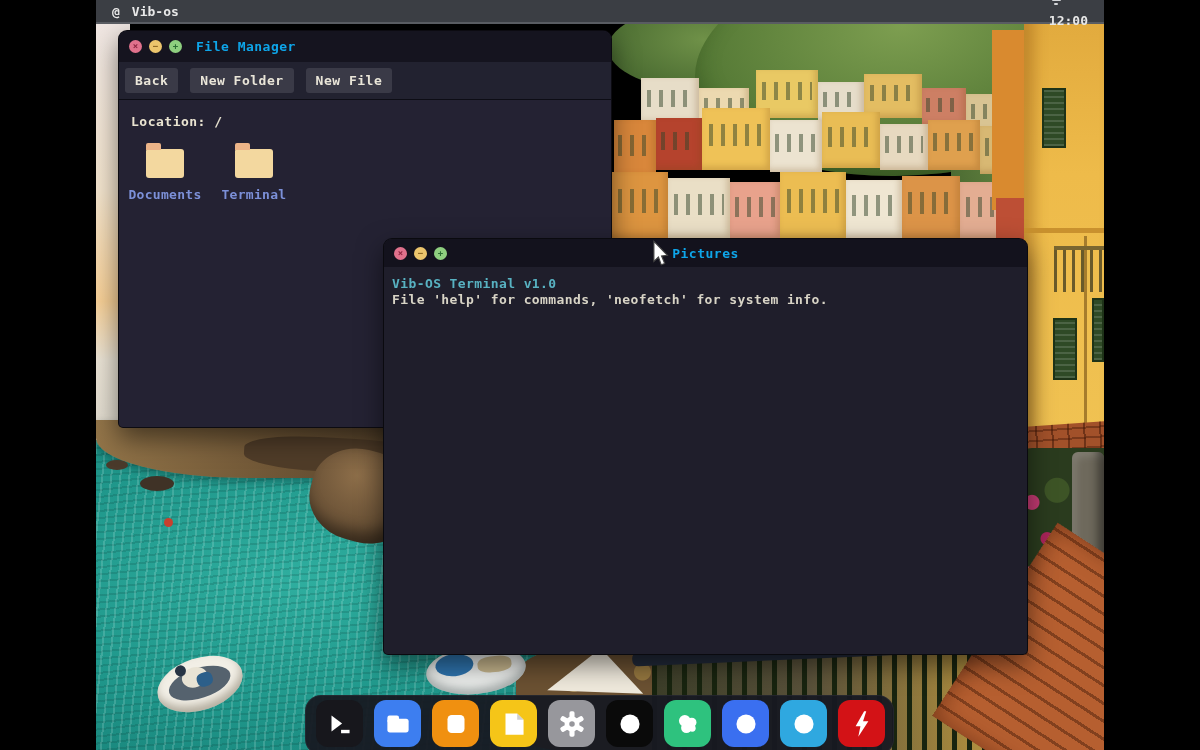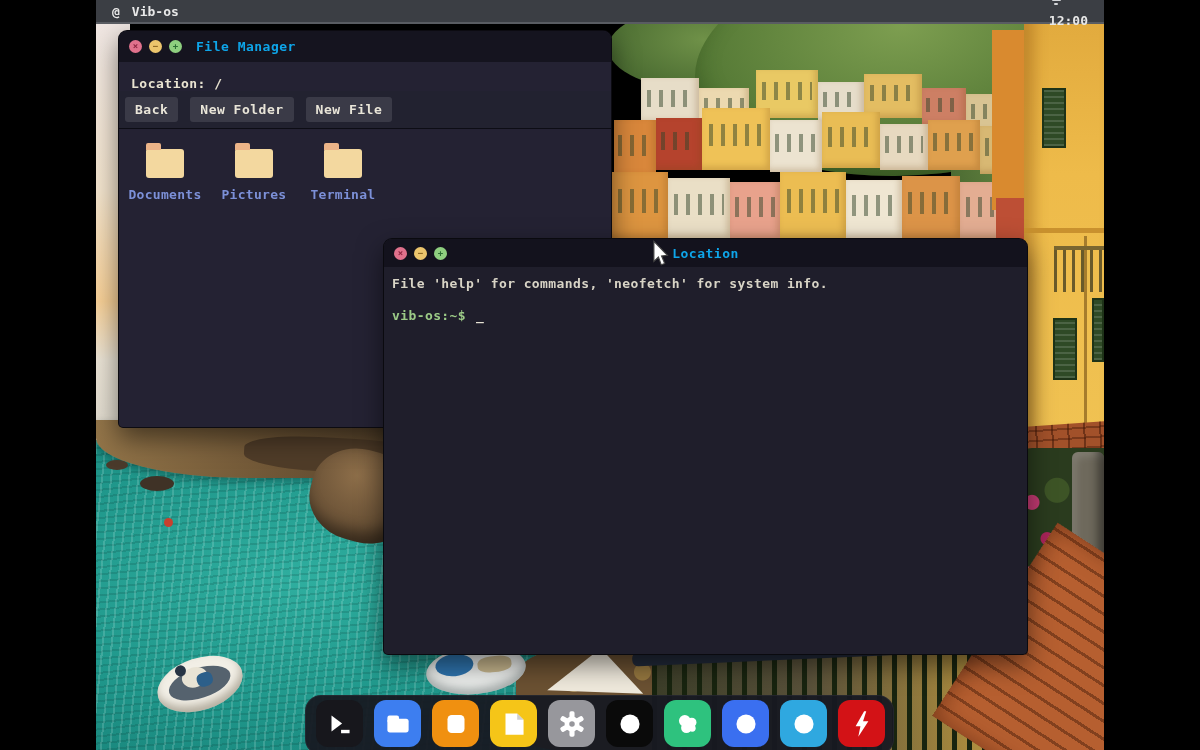--- a/index.html
+++ b/index.html
@@ -283,56 +283,50 @@
 
   <div id="filemanager" class="window">
     <div class="titlebar">
       <div class="lights">
         <span class="light close">×</span>
         <span class="light min">−</span>
         <span class="light max">+</span>
       </div>
       <span class="wtitle">File Manager</span>
     </div>
-    <div id="fm-location">Location: /</div>
     <div id="fm-toolbar">
       <button class="fm-btn">Back</button>
       <button class="fm-btn">New Folder</button>
       <button class="fm-btn">New File</button>
     </div>
+    <div id="fm-location">Location: /</div>
     <div id="fm-folders">
       <div class="folder-item">
         <div class="ficon"></div>
         <div class="folder-label">Documents</div>
       </div>
       <div class="folder-item">
         <div class="ficon"></div>
-        <div class="folder-label">Pictures</div>
-      </div>
-      <div class="folder-item">
-        <div class="ficon"></div>
         <div class="folder-label">Terminal</div>
       </div>
     </div>
   </div>
 
   <div id="terminal" class="window">
     <div class="titlebar">
       <div class="lights">
         <span class="light close">×</span>
         <span class="light min">−</span>
         <span class="light max">+</span>
       </div>
-      <span class="wtitle">Location</span>
+      <span class="wtitle">Pictures</span>
     </div>
     <div id="term-body">
+      <div class="t-banner">Vib-OS Terminal v1.0</div>
       <div class="t-help">File 'help' for commands, 'neofetch' for system info.</div>
-      <div class="t-promptline">
-        <span class="t-prompt">vib-os:~$</span><span class="t-cursor">_</span>
-      </div>
     </div>
   </div>
 
   <div id="cursor">
     <svg width="18" height="27" viewBox="0 0 12 19">
       <path d="M1 1 L1 15 L4.2 12 L6.2 17.5 L8.6 16.5 L6.4 11.2 L10.5 10.8 Z" fill="#ffffff" stroke="#444" stroke-width="0.8"></path>
     </svg>
   </div>
 
   <div id="dock">

